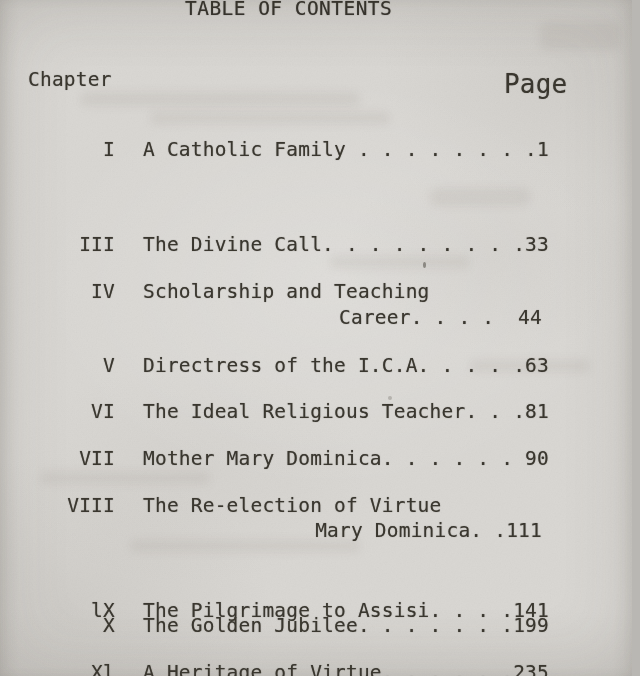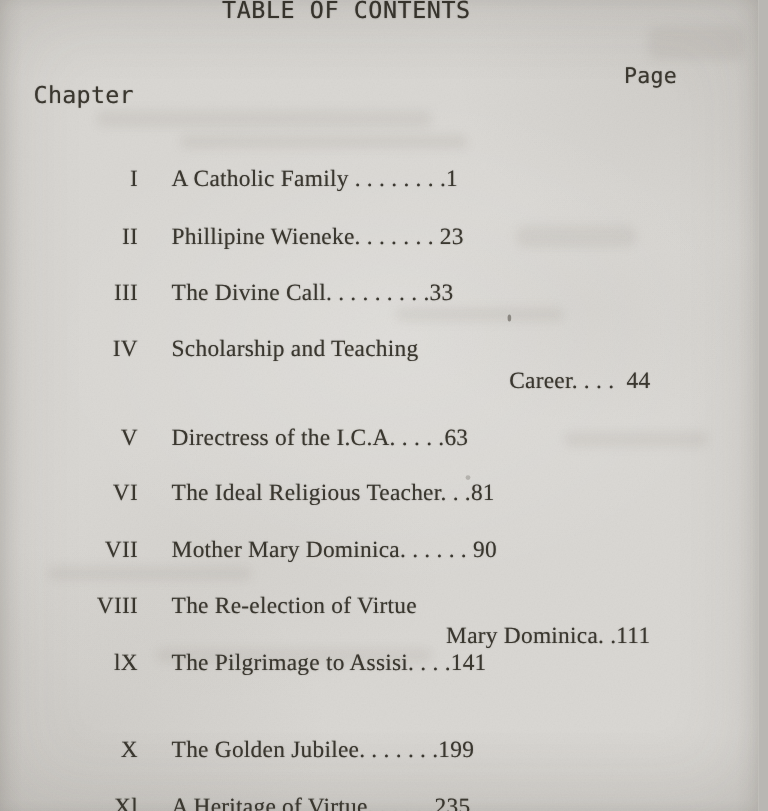--- a/index.html
+++ b/index.html
@@ -17,32 +17,31 @@
       linear-gradient(180deg, rgba(130,125,117,0.07), rgba(0,0,0,0) 10%, rgba(0,0,0,0) 90%, rgba(130,125,117,0.09));
     box-shadow: inset 0 0 70px rgba(92,87,79,0.16), inset 0 0 10px rgba(92,87,79,0.10);
     font-family:"DejaVu Sans Mono","Liberation Mono",monospace;
     color:#3a372f;
   }
   .line{
     position:absolute;left:30px;
     font-size:19.5px;line-height:24px;letter-spacing:0.2px;
     white-space:pre;
     text-shadow:0 0 1px rgba(56,53,45,0.55);
-    font-family:Liberation Serif, serif;
   }
   .num{display:inline-block;width:85px;text-align:right;}
   .txt{display:inline-block;margin-left:28px;}
   .cont{width:512px;text-align:right;}
   .doc-title{
     position:absolute;left:185px;top:-3px;
     font-size:19.5px;line-height:24px;letter-spacing:0.45px;white-space:pre;
     color:#36332c;text-shadow:0 0 1px rgba(50,47,40,0.6);
   }
   .hdr-left{position:absolute;left:28px;top:68px;font-size:19.5px;line-height:24px;letter-spacing:0.2px;white-space:pre;text-shadow:0 0 1px rgba(56,53,45,0.55);text-align:center;}
-  .hdr-right{position:absolute;left:504px;top:52px;font-size:18px;line-height:24px;letter-spacing:0.2px;white-space:pre;text-shadow:0 0 1px rgba(56,53,45,0.55);margin-left:16px;}
+  .hdr-right{position:absolute;left:504px;top:72px;font-size:26px;line-height:24px;letter-spacing:0.2px;white-space:pre;text-shadow:0 0 1px rgba(56,53,45,0.55);}
   .smudge{position:absolute;background:rgba(126,120,110,0.10);filter:blur(4px);border-radius:8px;}
   .speck{position:absolute;background:rgba(70,66,58,0.5);filter:blur(0.6px);border-radius:50%;}
   .noise{position:absolute;left:0;top:0;opacity:0.055;mix-blend-mode:multiply;pointer-events:none;}
 </style>
 </head>
 <body>
 
 <div class="paper">
 
   <div class="smudge" style="left:80px;top:92px;width:280px;height:14px;"></div>
@@ -55,37 +54,36 @@
   <div class="smudge" style="left:130px;top:540px;width:230px;height:12px;"></div>
   <div class="speck" style="left:423px;top:262px;width:3px;height:6px;"></div>
   <div class="speck" style="left:388px;top:396px;width:4px;height:4px;opacity:0.5;"></div>
 
   <div class="doc-title">TABLE OF CONTENTS</div>
   <div class="hdr-left">Chapter</div>
   <div class="hdr-right">Page</div>
 
   <div class="line" style="top:138px"><span class="num">I</span><span class="txt">A Catholic Family . . . . . . . .1</span></div>
 
-  <div class="line" style="top:186px"><span class="num">II</span><span class="txt">Phillipine Wieneke. . . . . . . 23</span></div>
 
   <div class="line" style="top:233px"><span class="num">III</span><span class="txt">The Divine Call. . . . . . . . .33</span></div>
 
   <div class="line" style="top:280px"><span class="num">IV</span><span class="txt">Scholarship and Teaching</span></div>
   <div class="line cont" style="top:306px">Career. . . .  44</div>
 
   <div class="line" style="top:354px"><span class="num">V</span><span class="txt">Directress of the I.C.A. . . . .63</span></div>
 
   <div class="line" style="top:400px"><span class="num">VI</span><span class="txt">The Ideal Religious Teacher. . .81</span></div>
 
   <div class="line" style="top:447px"><span class="num">VII</span><span class="txt">Mother Mary Dominica. . . . . . 90</span></div>
 
   <div class="line" style="top:494px"><span class="num">VIII</span><span class="txt">The Re-election of Virtue</span></div>
   <div class="line cont" style="top:519px">Mary Dominica. .111</div>
 
-  <div class="line" style="top:541px"><span class="num">lX</span><span class="txt">The Pilgrimage to Assisi. . . .141</span></div>
+  <div class="line" style="top:599px"><span class="num">lX</span><span class="txt">The Pilgrimage to Assisi. . . .141</span></div>
 
   <div class="line" style="top:614px"><span class="num">X</span><span class="txt">The Golden Jubilee. . . . . . .199</span></div>
 
   <div class="line" style="top:661px"><span class="num">Xl</span><span class="txt">A Heritage of Virtue. . . . . .235</span></div>
 
   <svg class="noise" width="640" height="676">
     <filter id="grain">
       <feTurbulence type="fractalNoise" baseFrequency="0.8" numOctaves="2" stitchTiles="stitch"></feTurbulence>
       <feColorMatrix type="saturate" values="0"></feColorMatrix>
     </filter>

